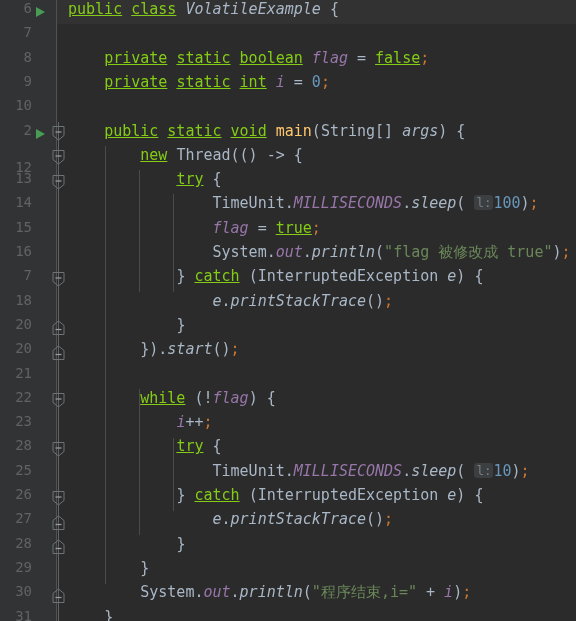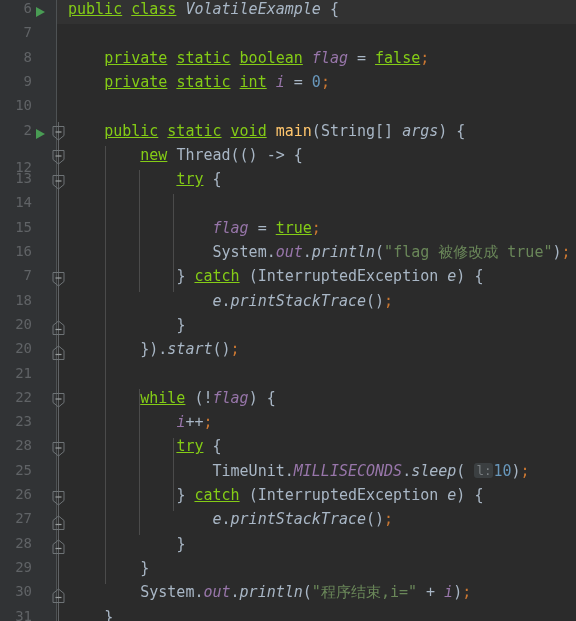--- a/index.html
+++ b/index.html
@@ -266,20 +266,21 @@
     <div class="code-text" style="top:72.9px">    <span class="kw">private</span> <span class="kw">static</span> <span class="kw">int</span> <span class="fld">i</span> <span class="punc">=</span> <span class="num">0</span><span class="semi">;</span></div>
 
     <div class="code-text" style="top:97.2px"></div>
 
     <div class="code-text" style="top:145.8px">        <span class="kw">new</span> <span class="typ">Thread</span><span class="punc">(()</span> <span class="punc">-&gt;</span> <span class="punc">{</span></div>
 
     <div class="code-text" style="top:121.5px">    <span class="kw">public</span> <span class="kw">static</span> <span class="kw">void</span> <span class="meth">main</span><span class="punc">(</span><span class="typ">String</span><span class="punc">[]</span> <span class="ident">args</span><span class="punc">)</span> <span class="punc">{</span></div>
 
     <div class="code-text" style="top:170.1px">            <span class="kw">try</span> <span class="punc">{</span></div>
 
+    <div class="code-text" style="top:194.4px">                <span class="typ">TimeUnit</span><span class="punc">.</span><span class="fld">MILLISECONDS</span><span class="punc">.</span><span class="ident">sleep</span><span class="punc">(</span> <span class="hint">l:</span><span class="num">100</span><span class="punc">)</span><span class="semi">;</span></div>
 
     <div class="code-text" style="top:218.7px">                <span class="fld">flag</span> <span class="punc">=</span> <span class="kw">true</span><span class="semi">;</span></div>
 
     <div class="code-text" style="top:243px">                <span class="typ">System</span><span class="punc">.</span><span class="fld">out</span><span class="punc">.</span><span class="ident">println</span><span class="punc">(</span><span class="str">"<span>flag 被修改成 true</span>"</span><span class="punc">)</span><span class="semi">;</span></div>
 
     <div class="code-text" style="top:267.3px">            <span class="punc">}</span> <span class="kw">catch</span> <span class="punc">(</span><span class="typ">InterruptedException</span> <span class="ident">e</span><span class="punc">)</span> <span class="punc">{</span></div>
 
     <div class="code-text" style="top:291.6px">                <span class="ident">e</span><span class="punc">.</span><span class="ident">printStackTrace</span><span class="punc">()</span><span class="semi">;</span></div>
 
     <div class="code-text" style="top:315.9px">            <span class="punc">}</span></div>

